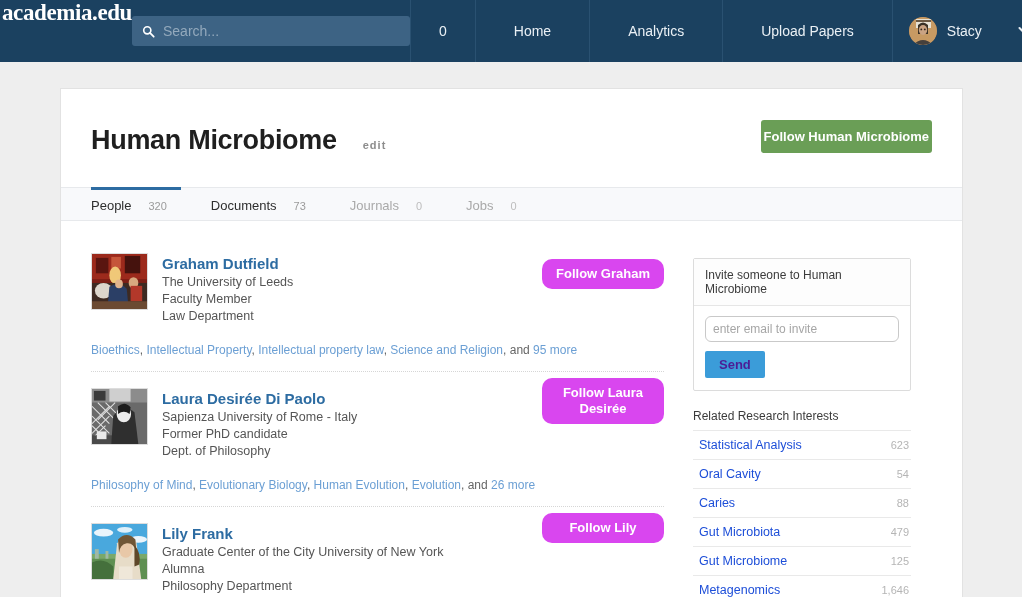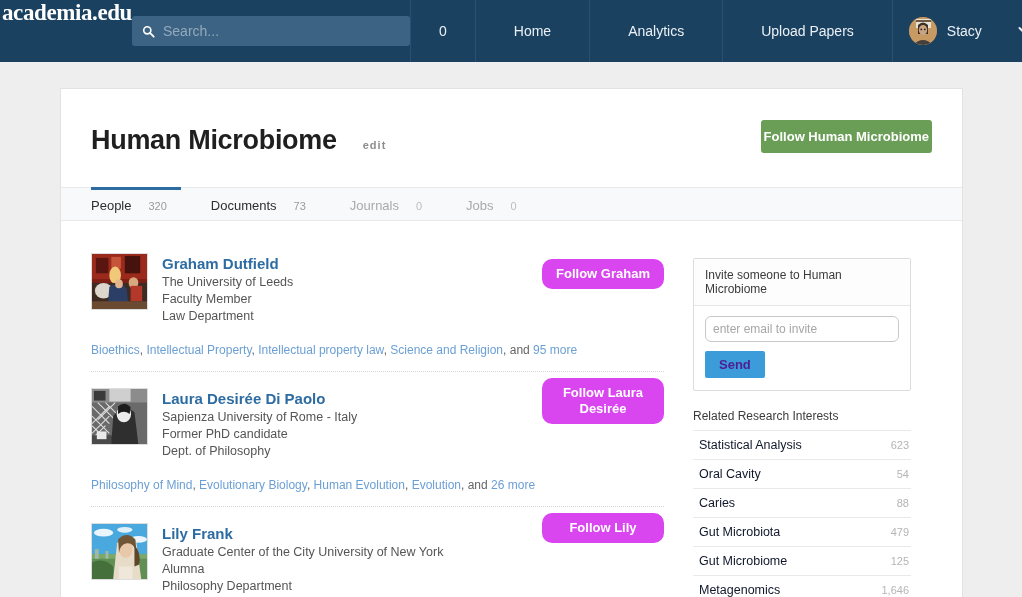--- a/index.html
+++ b/index.html
@@ -310,21 +310,21 @@
   }
   .interest-row {
     display: flex;
     align-items: baseline;
     justify-content: space-between;
     border-top: 1px solid #e9e9e9;
     padding: 7px 2px 7px 6px;
   }
   .interest-name {
     font-size: 12.5px;
-    color: #0f172a;
+    color: #1d4ed8;
     cursor: pointer;
   }
   .interest-count {
     font-size: 11px;
     color: #b5b5b5;
   }
 </style>
 </head>
 <body>
 

